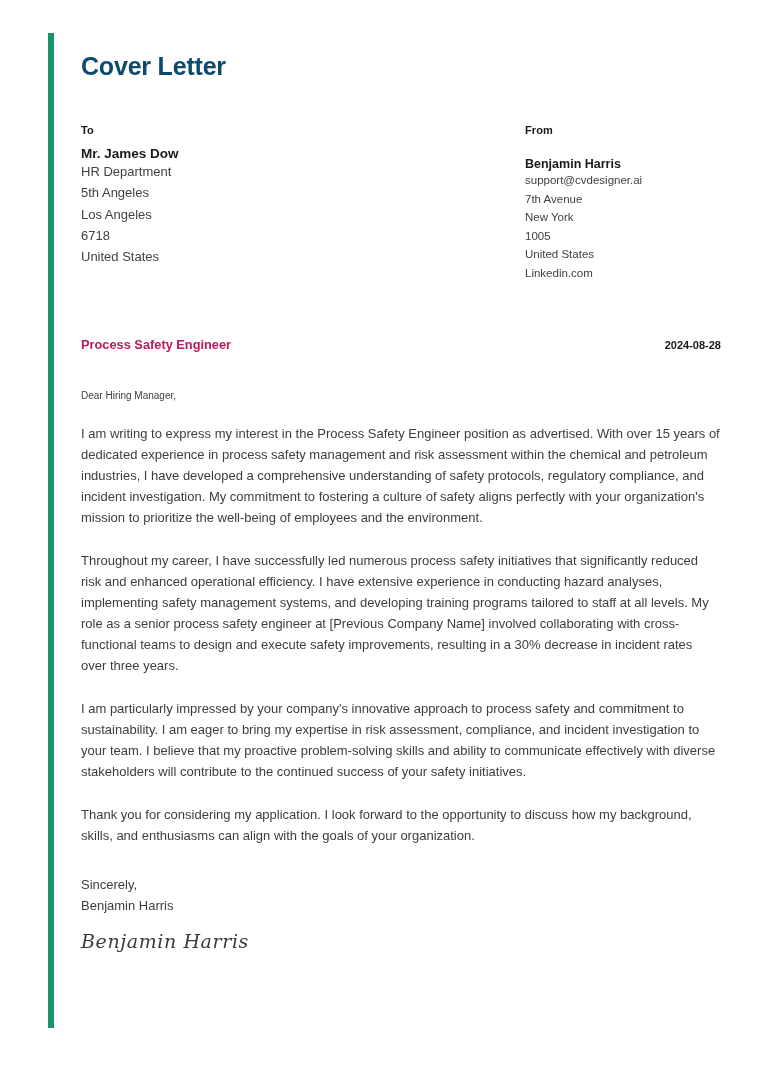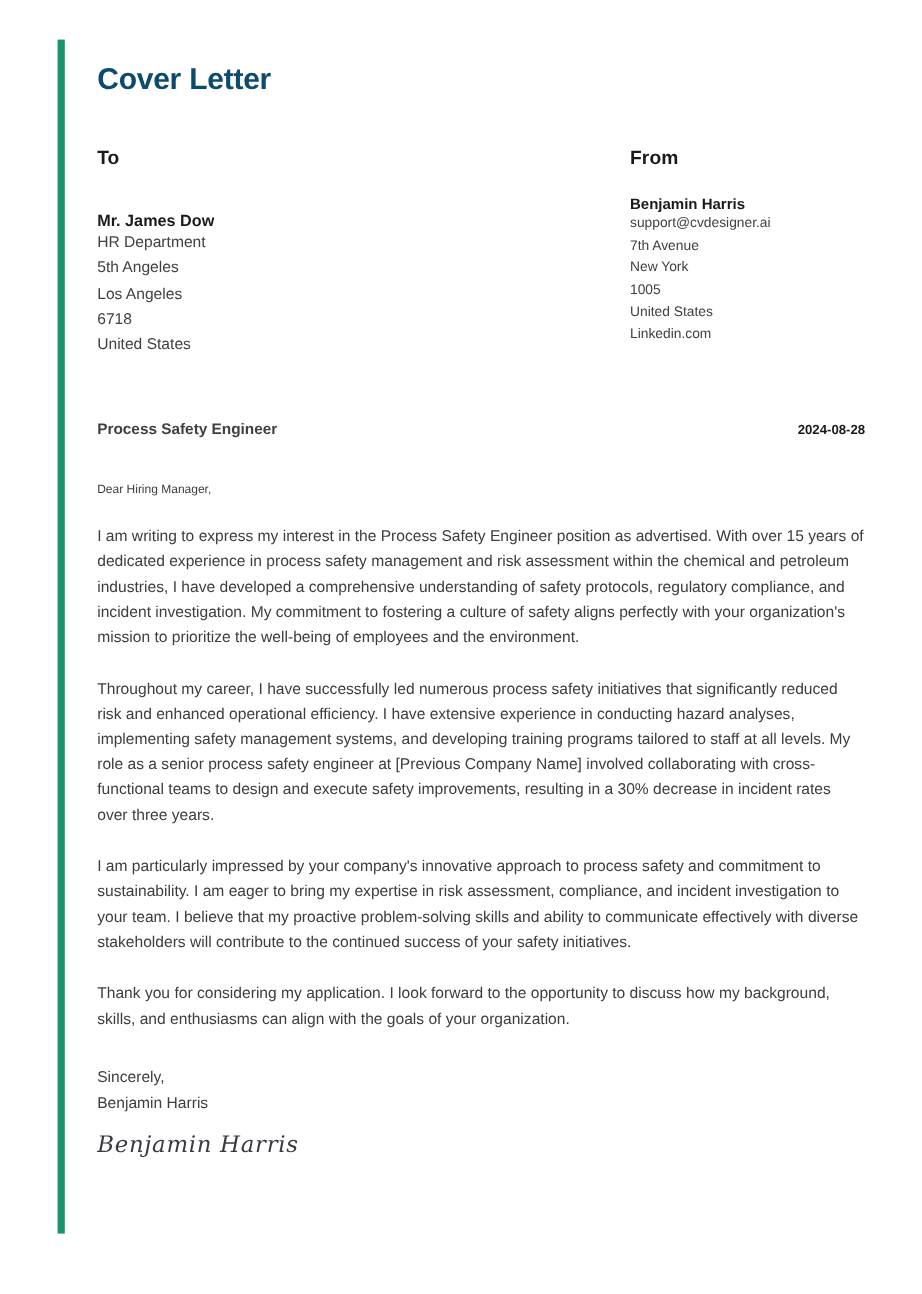--- a/index.html
+++ b/index.html
@@ -54,50 +54,50 @@
     margin-top: 43px;
   }
   .addr-col-to {
     width: 444px;
     flex: 0 0 444px;
   }
   .addr-col-from {
     flex: 1 1 auto;
   }
   .addr-label {
-    font-size: 16px;
+    font-size: 11px;
     font-weight: bold;
     color: #1a1a1a;
     letter-spacing: 0.1px;
   }
   .addr-name {
     font-weight: bold;
     color: #1a1a1a;
-    margin-top: 34px;
+    margin-top: 10px;
   }
   .addr-line {
     color: #414141;
   }
   .addr-col-to .addr-name { font-size: 13.5px; }
   .addr-col-to .addr-line { font-size: 13px; line-height: 21.3px; }
   .addr-col-from .addr-name { font-size: 12.5px; }
   .addr-col-from .addr-line { font-size: 11.5px; line-height: 18.6px; }
   .addr-col-from .addr-name { margin-top: 21px; }
 
   
   .subject-row {
     display: flex;
     align-items: baseline;
     justify-content: space-between;
     margin-top: 40px;
   }
   .subject-text {
     font-size: 12.8px;
     font-weight: bold;
-    color: #404040;
+    color: #be185d;
   }
   .subject-date {
     font-size: 11px;
     font-weight: bold;
     color: #1a1a1a;
     margin-top: 16px;
   }
 
   
   .salutation {

